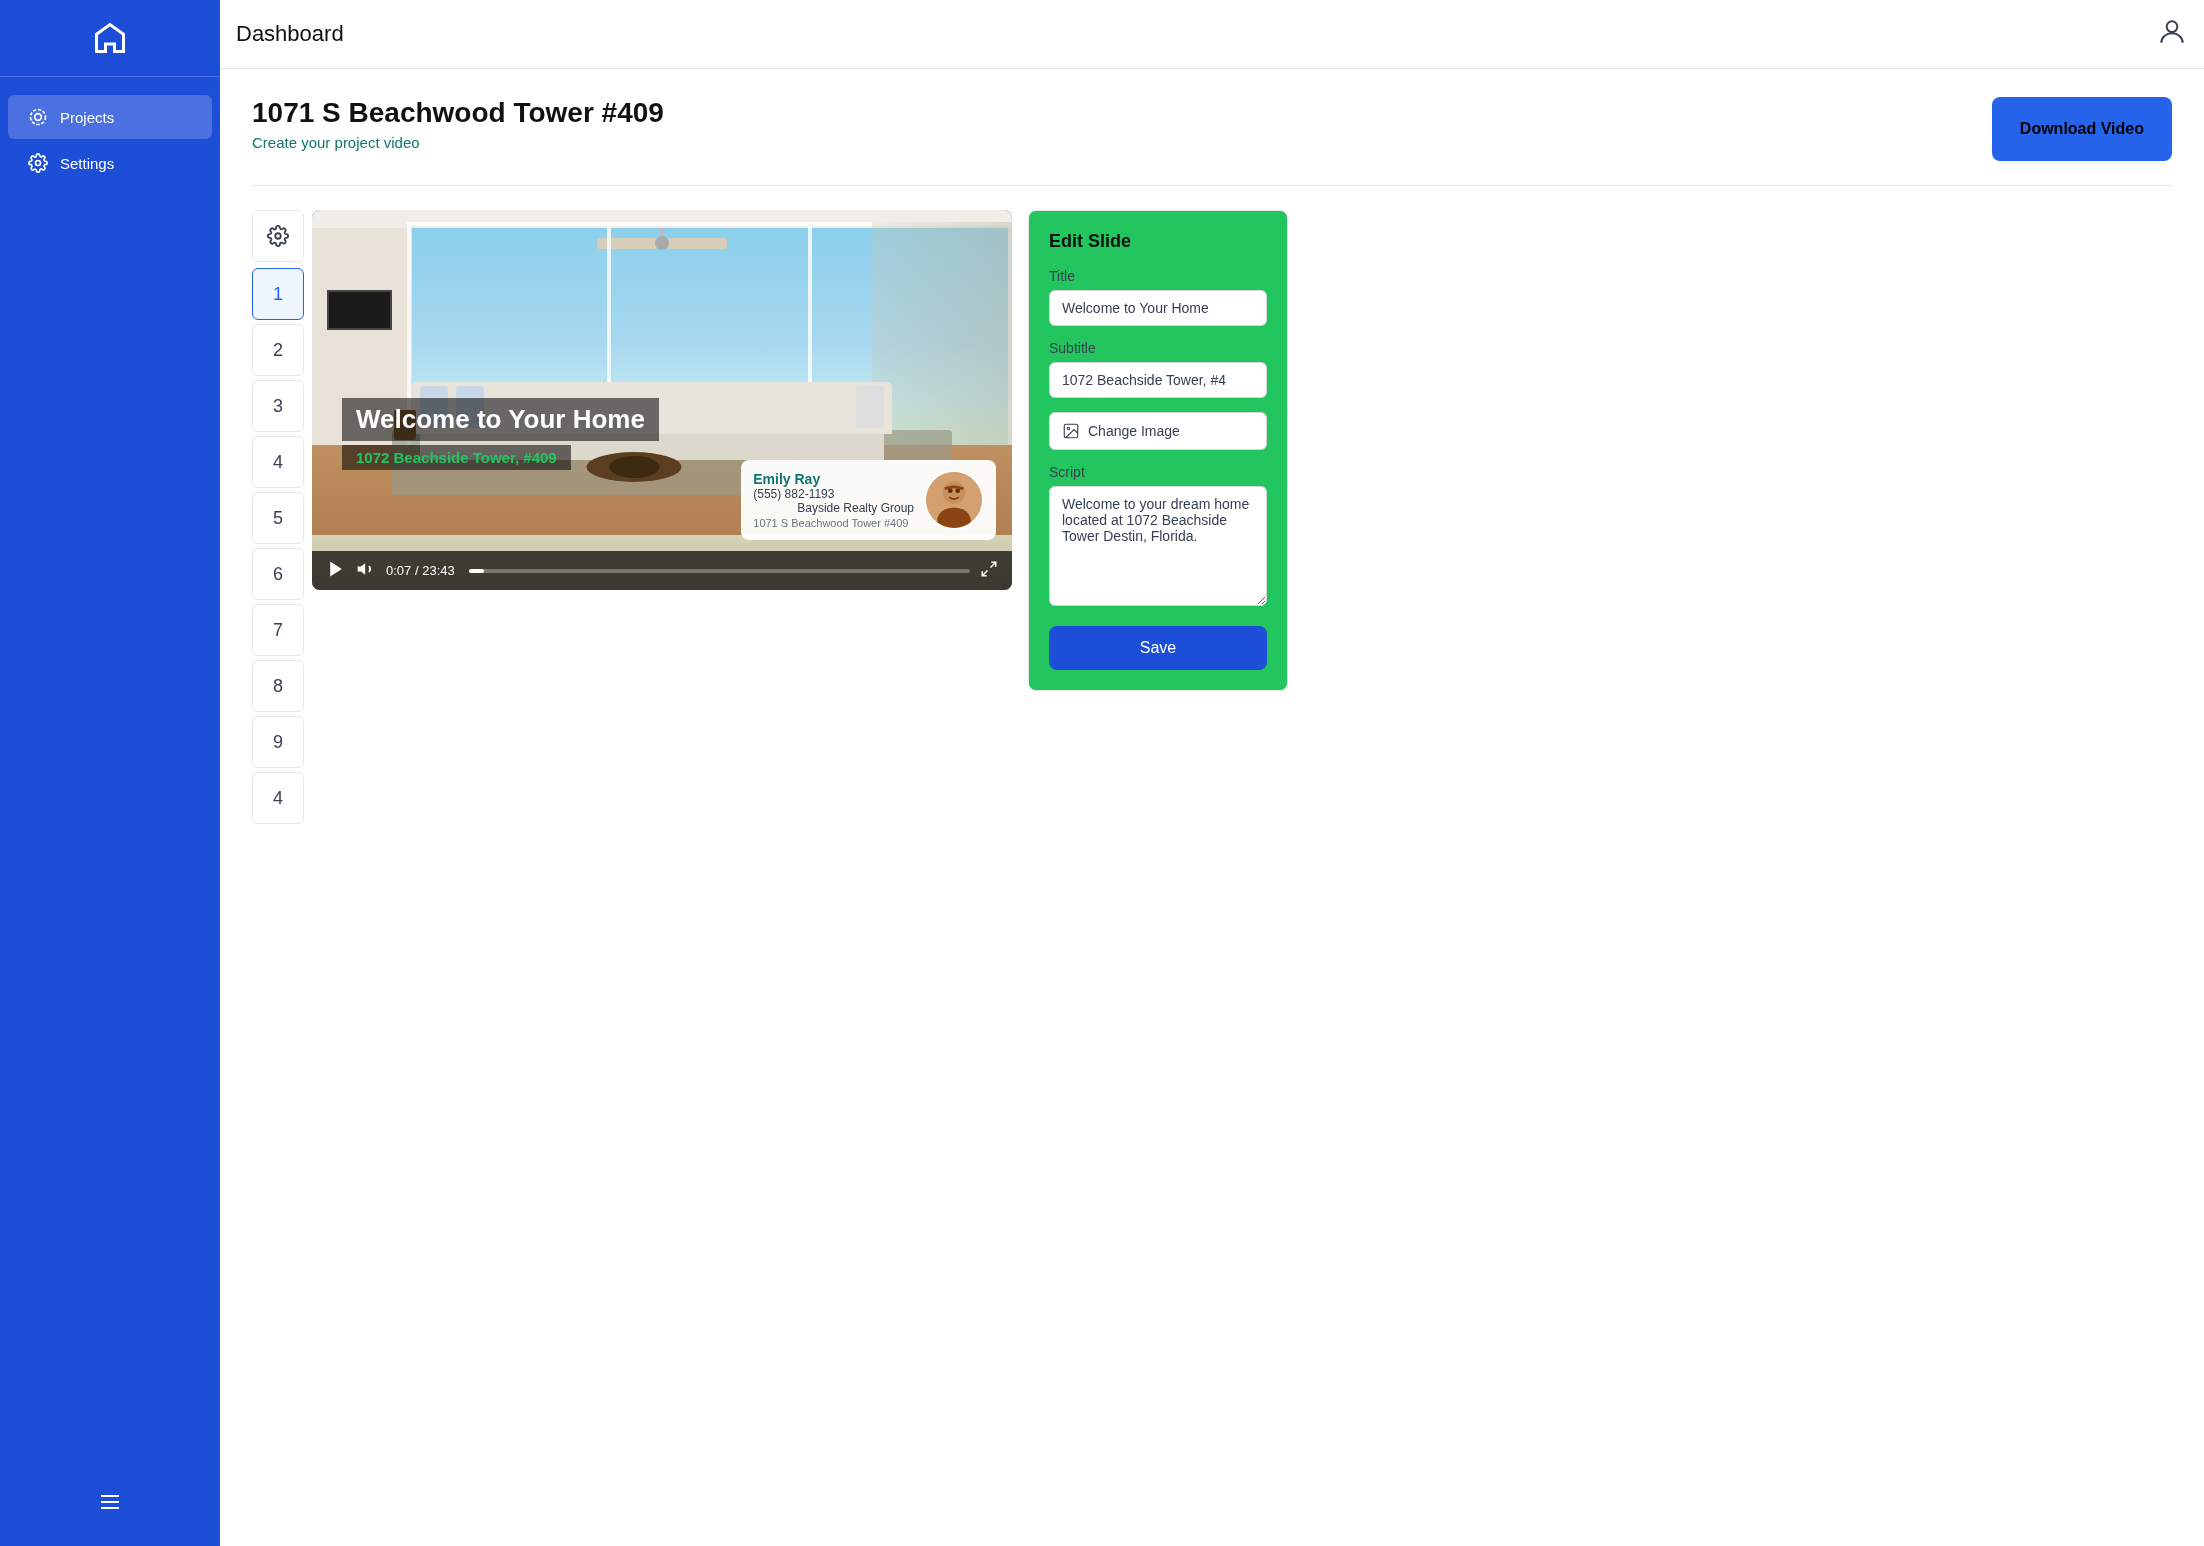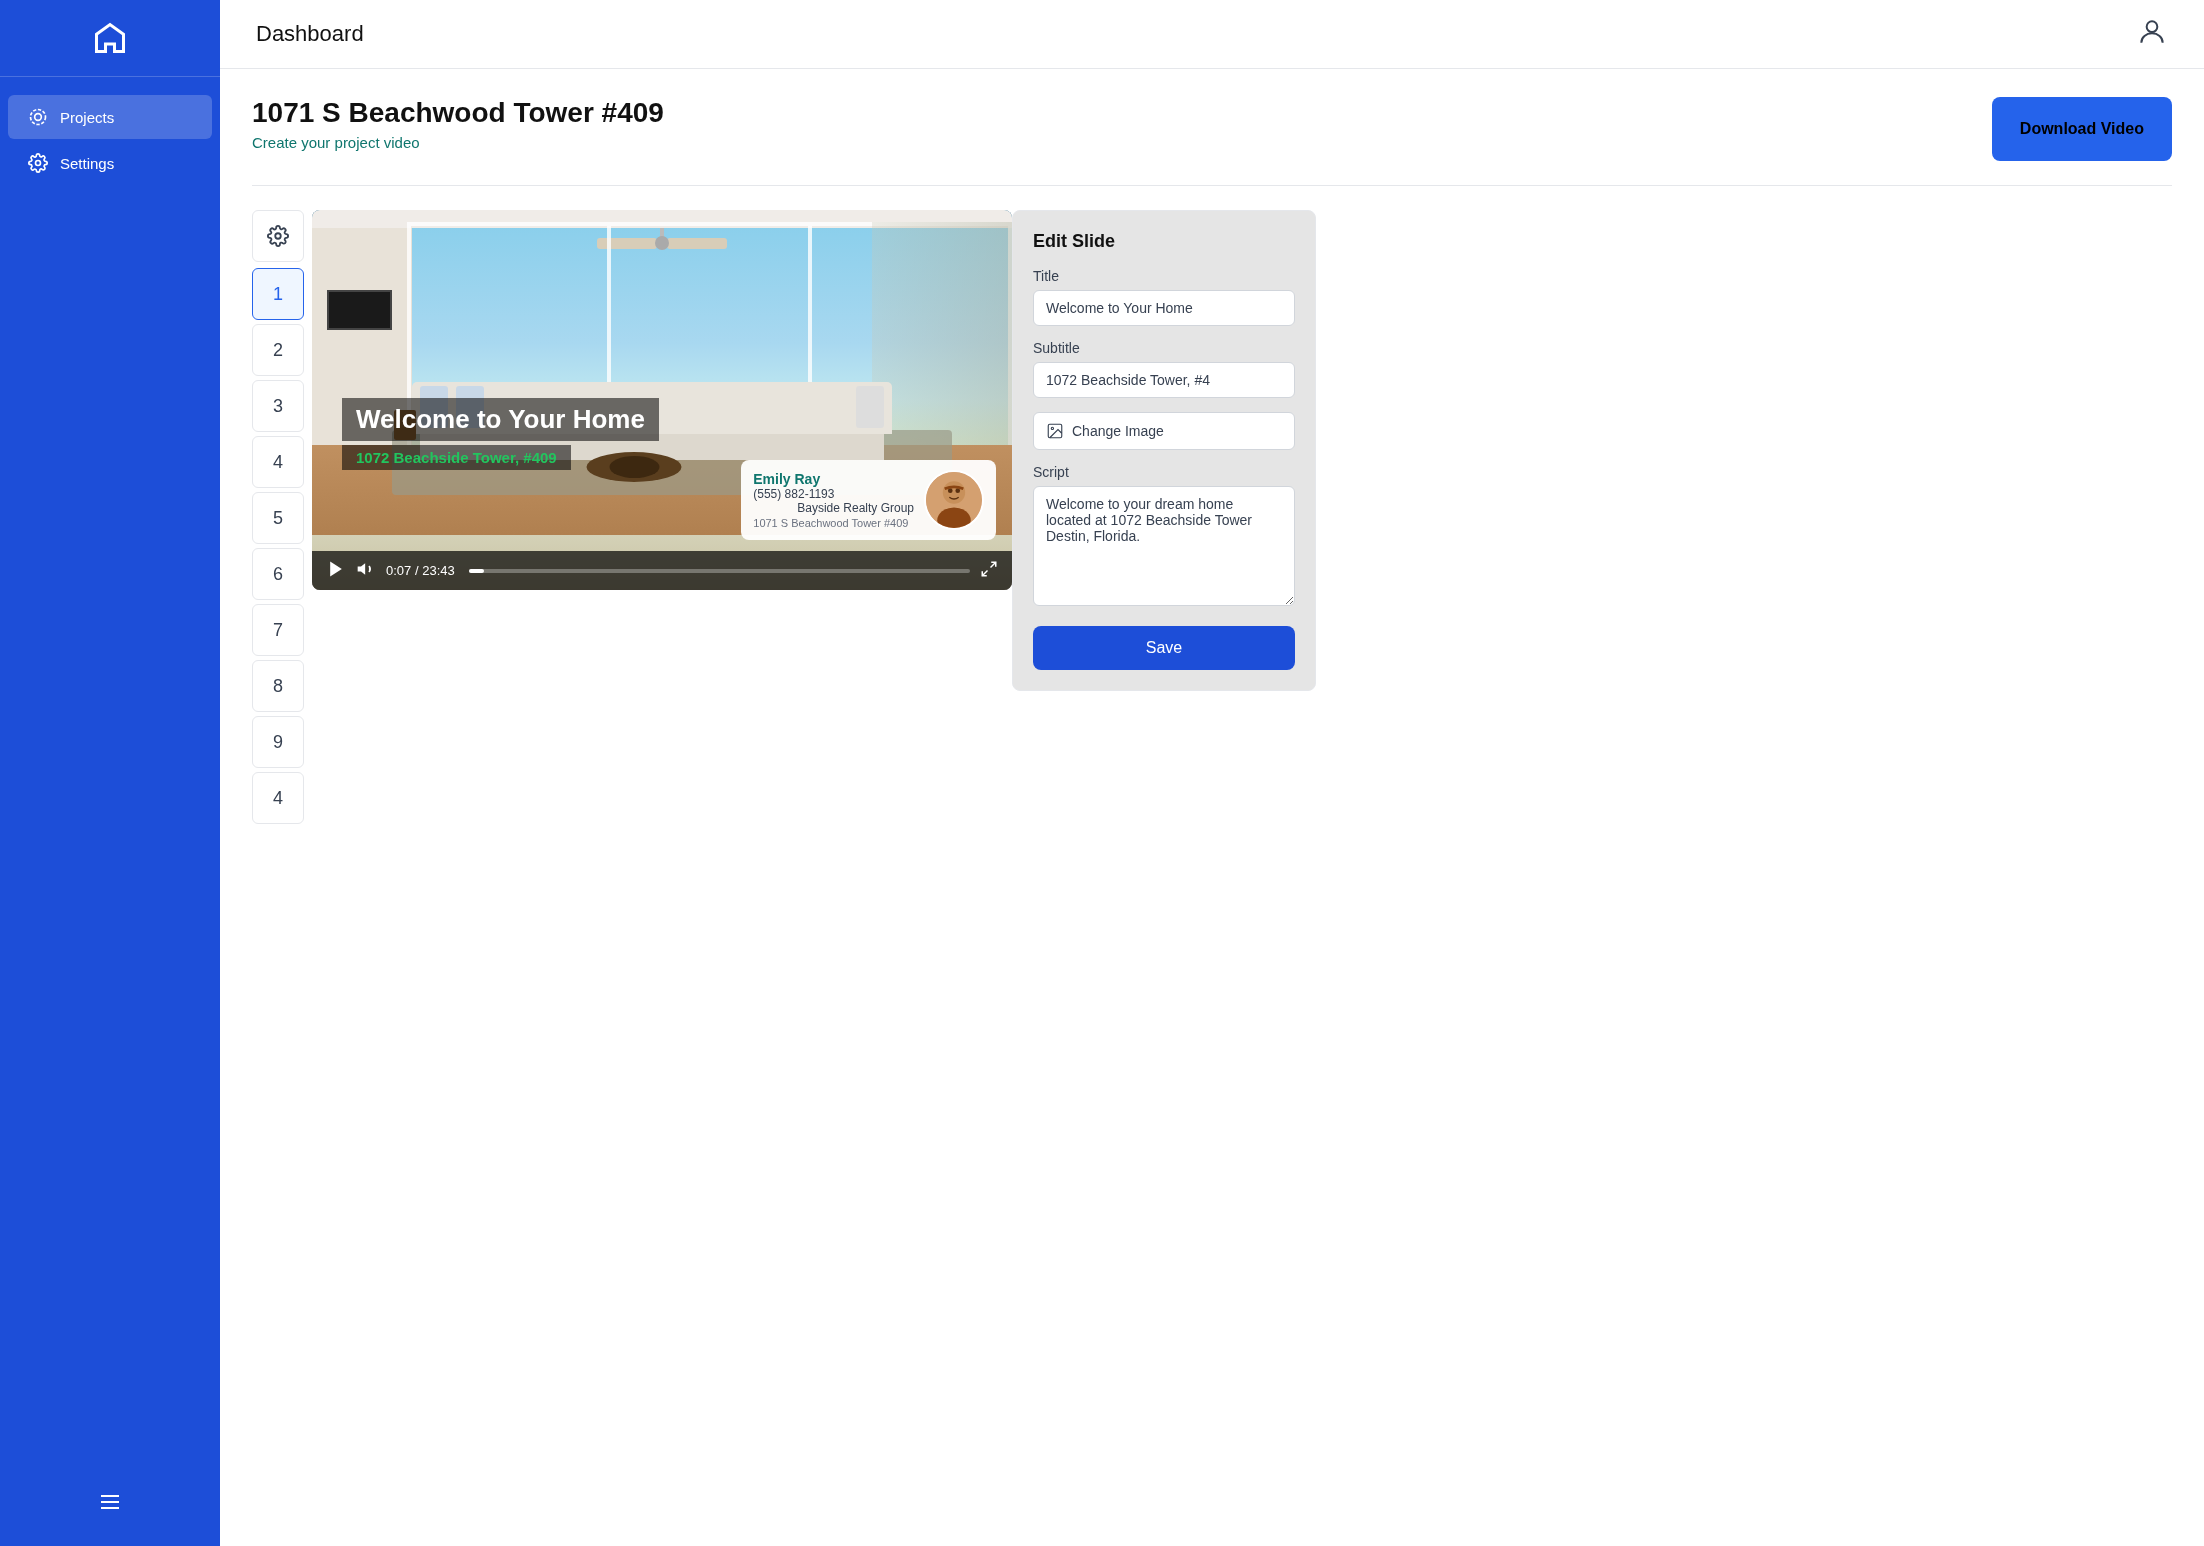--- a/index.html
+++ b/index.html
@@ -63,21 +63,21 @@
       display: flex;
       flex-direction: column;
       overflow: hidden;
     }
 
     
     .header {
       display: flex;
       align-items: center;
       justify-content: space-between;
-      padding: 16px 36px;
+      padding: 16px 16px;
       border-bottom: 1px solid #e5e7eb;
       background: #fff;
     }
     .header-title {
       font-size: 22px;
       font-weight: 500;
       color: #111;
     }
     .header-avatar svg {
       width: 32px; height: 32px; stroke: #374151; fill: none; stroke-width: 1.5;
@@ -266,26 +266,27 @@
     .progress-fill {
       height: 100%;
       width: 3%;
       background: white;
       border-radius: 2px;
     }
     .fullscreen-btn svg { width: 18px; height: 18px; stroke: white; fill: none; stroke-width: 2; }
 
     
     .edit-panel {
-      width: 304px;
+      width: 260px;
       flex-shrink: 0;
+      margin-left: 16px;
       border: 1px solid #e5e7eb;
       border-radius: 8px;
       padding: 20px;
-      background: #e5e5e5;
+      background: #22c55e;
     }
     .edit-panel-title {
       font-size: 18px;
       font-weight: 600;
       color: #111;
       margin-bottom: 16px;
     }
     .field-label {
       font-size: 14px;
       font-weight: 500;

